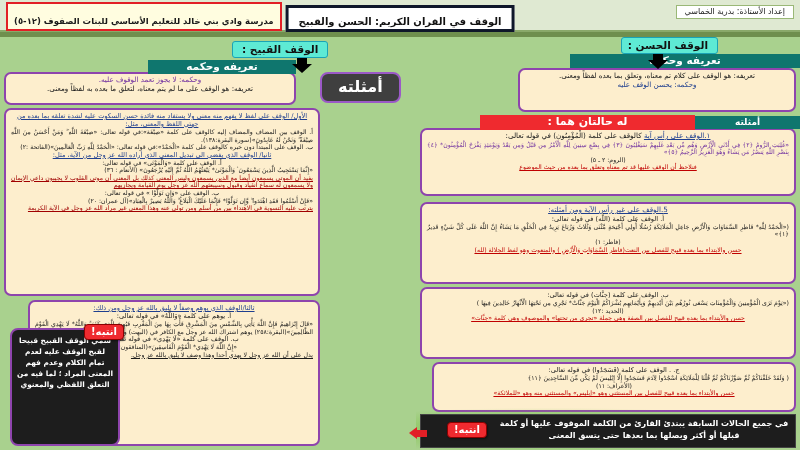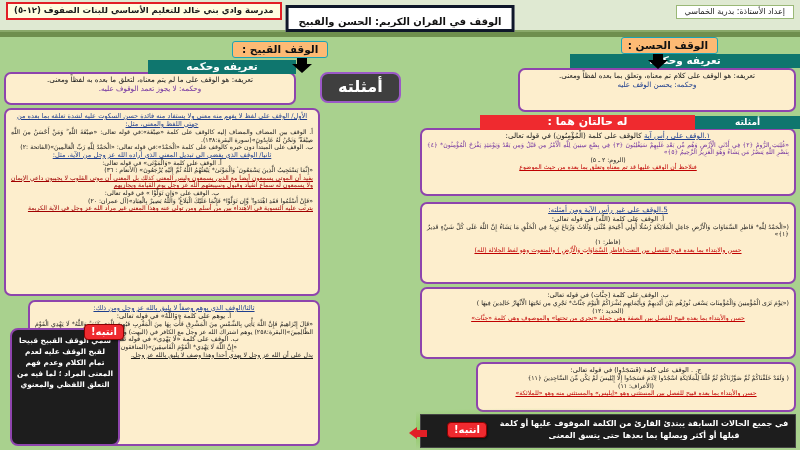--- a/index.html
+++ b/index.html
@@ -27,21 +27,21 @@
   }
   .hdr-rule2 {
     position: absolute; left: 0; right: 0; top: 30px; height: 2px;
     background: #8aa96a;
   }
 
   .school-box {
     position: absolute; top: 2px; left: 6px;
     background: #fffde0;
     border: 2px solid #e21f26;
-    padding: 1px 6px 2px 6px;
+    padding: 12px 6px 2px 6px;
     font-size: 8.5px; font-weight: bold; color: #1a1a1a;
     line-height: 1.25;
     white-space: nowrap;
   }
   .prep-box {
     position: absolute; top: 5px; right: 6px;
     background: #ffffff;
     border: 1px solid #9ab877;
     padding: 1px 8px 2px 8px;
     font-size: 8px; color: #222;
@@ -52,21 +52,21 @@
     background: #ffffff;
     border: 3px solid #0f172a;
     padding: 8px 10px 2px 10px;
     font-size: 10px; font-weight: bold; color: #111;
     white-space: nowrap;
   }
 
   
   .tab {
     position: absolute;
-    background: #fdba74;
+    background: #5eead4;
     border: 1px solid #1aa3b5;
     border-radius: 3px;
     padding: 1px 9px 2px 9px;
     font-size: 10.5px; font-weight: bold; color: #111;
     white-space: nowrap;
     z-index: 6;
   }
   .tab-hasan { top: 37px; right: 82px; padding-left: 6px; }
   .tab-qabih { top: 41px; left: 232px; }
 
@@ -149,21 +149,21 @@
   .c-dred  { color: #a00000; }
   .u  { text-decoration: underline; }
   .ctr { text-align: center; }
   .just { text-align: justify; }
 
   
   .card-def-r { top: 68px;  right: 4px; width: 278px; height: 44px; }
   .card-ex1-r { top: 128px; right: 4px; width: 376px; height: 68px; }
   .card-ex2-r { top: 202px; right: 4px; width: 376px; height: 82px; }
   .card-ex3-r { top: 287px; right: 4px; width: 376px; height: 72px; }
-  .card-ex4-r { top: 362px; right: 4px; width: 320px; height: 50px; }
+  .card-ex4-r { top: 362px; right: 4px; width: 364px; height: 50px; }
 
   
   .card-def-l { top: 72px;  left: 4px;  width: 292px; height: 33px; }
   .card-body-l{ top: 108px; left: 4px;  width: 316px; height: 188px; }
   .card-body-l2{top: 300px; left: 28px; width: 292px; height: 146px; }
 
   .note-black {
     position: absolute;
     top: 328px; left: 10px; width: 110px; height: 118px;
     background: #1d1d1d;
@@ -301,22 +301,22 @@
       <span class="stem"></span>
         <span class="head"></span>
     </div>
     <div class="intabih intabih-b">انتبه!</div>
     <div class="txt">في جميع الحالات السابقة يبتدئ القارئ من الكلمة الموقوف عليها أو كلمة قبلها أو أكثر ويصلها بما بعدها حتى يتسق المعنى</div>
   </div>
 
   <div class="dark-strip strip-def-l">تعريفه وحكمه</div>
 
   <div class="card card-def-l">
+    <span class="ln t7 ctr c-purple">وحكمه: لا يجوز تعمد الوقوف عليه.</span>
     <span class="ln t7 ctr">تعريفه: هو الوقف على ما لم يتم معناه، لتعلق ما بعده به لفظاً ومعنى.</span>
-    <span class="ln t7 ctr c-purple">وحكمه: لا يجوز تعمد الوقوف عليه.</span>
   </div>
 
   <div class="amthilatuhu-badge">أمثلته</div>
 
   <div class="card card-body-l">
     <span class="ln t65 ctr bold u c-blue">الأول/ الوقف على لفظ لا يفهم منه معنى ولا يستفاد منه فائدة حسن السكوت عليه لشدة تعلقه بما بعده من جهتي اللفظ والمعنى، مثل:</span>
     <span class="ln t6 just">أ. الوقف بين المضاف والمضاف إليه كالوقف على كلمة «صِبْغَة»:في قوله تعالى: «صِبْغَةَ اللَّهِ ۖ وَمَنْ أَحْسَنُ مِنَ اللَّهِ صِبْغَةً ۖ وَنَحْنُ لَهُ عَابِدُونَ»(سورة البقرة:١٣٨).</span>
     <span class="ln t6 just">ب. الوقف على المبتدأ دون خبره كالوقف على كلمة «الْحَمْدُ»:في قوله تعالى: «الْحَمْدُ لِلَّهِ رَبِّ الْعَالَمِينَ»(الفاتحة :٢)</span>
     <span class="ln t65 ctr bold u c-blue">ثانيا/ الوقف الذي يفضي الى تبديل المعنى الذي أراده الله عز وجل من الآية، مثل:</span>
     <span class="ln t6 ctr">أ. الوقف على كلمة «وَالْمَوْتَى» في قوله تعالى:</span>

